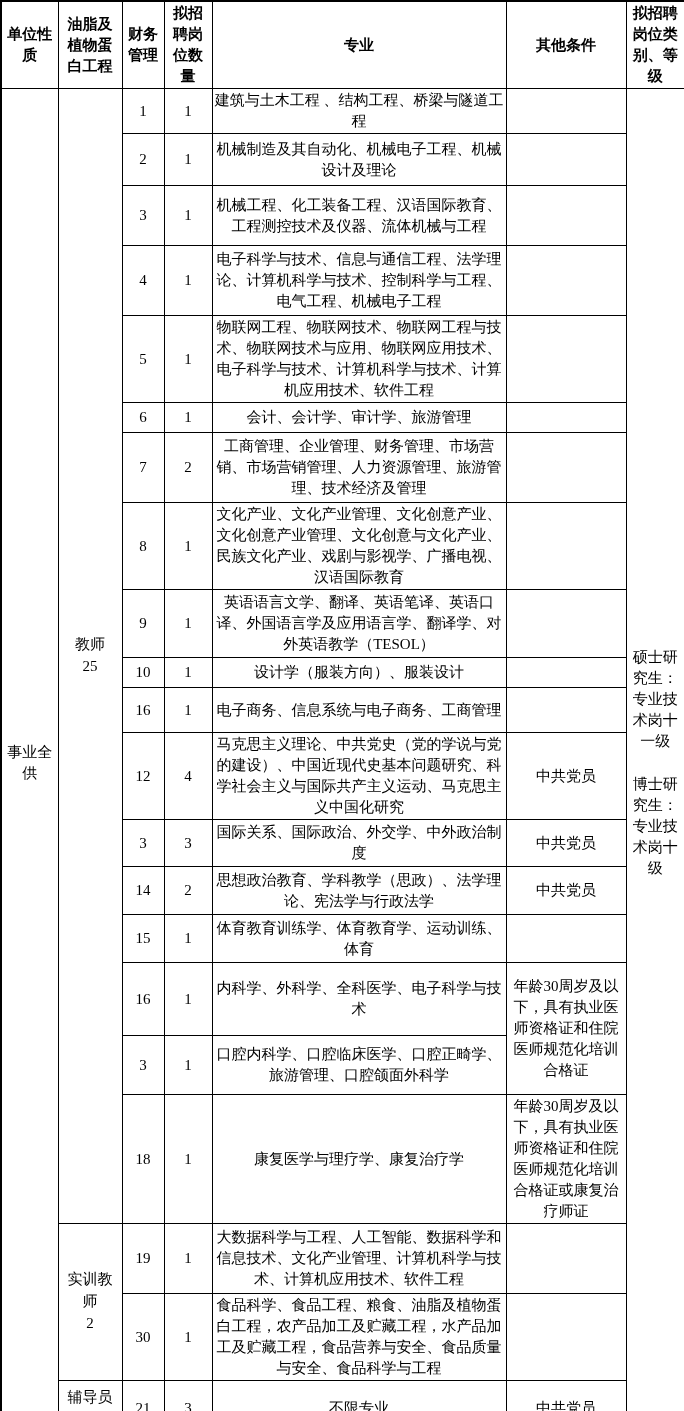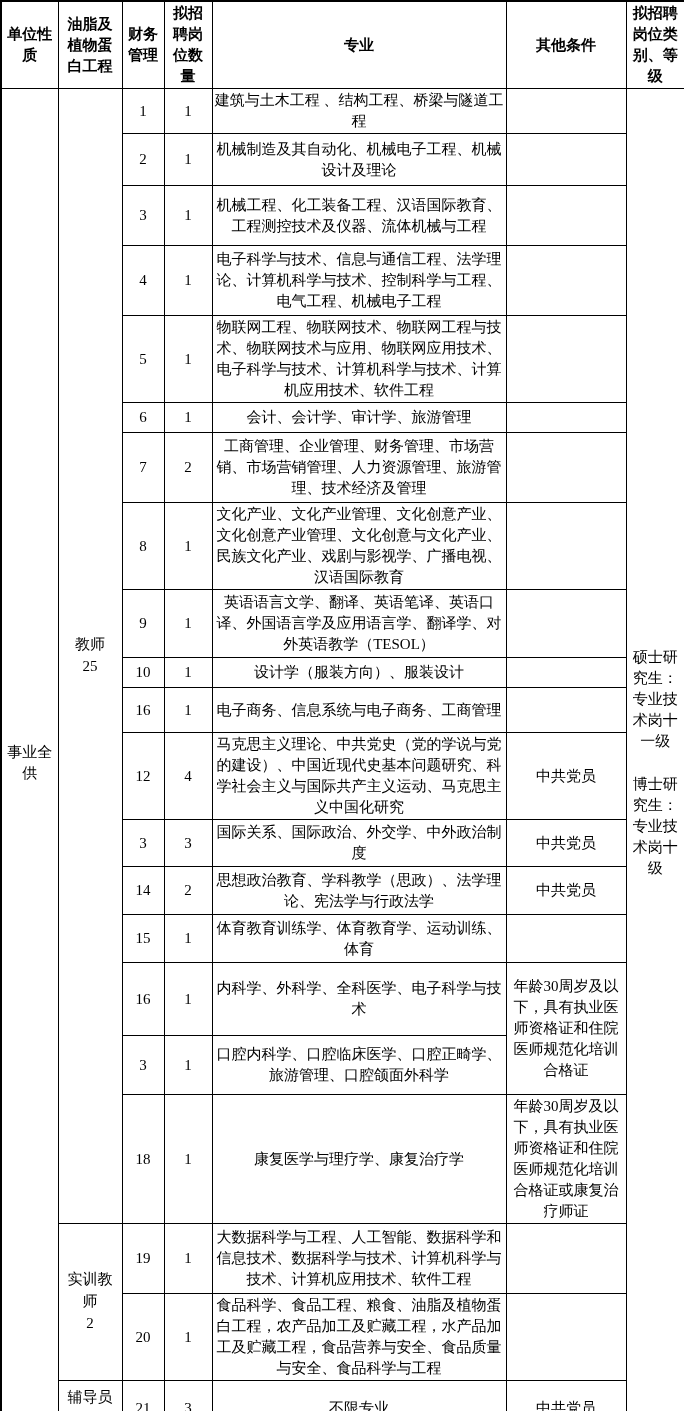--- a/index.html
+++ b/index.html
@@ -181,25 +181,25 @@
       <td>康复医学与理疗学、康复治疗学</td>
       <td>年龄30周岁及以下，具有执业医师资格证和住院医师规范化培训合格证或康复治疗师证</td>
     </tr>
     <tr style="height:70px">
       <td rowspan="2" class="group-cell">
         <div>实训教师</div>
         <div>2</div>
       </td>
       <td>19</td>
       <td>1</td>
-      <td>大数据科学与工程、人工智能、数据科学和信息技术、数据科学与技术、计算机科学与技术、计算机应用技术、软件工程</td>
+      <td>大数据科学与工程、人工智能、数据科学和信息技术、文化产业管理、计算机科学与技术、计算机应用技术、软件工程</td>
       <td></td>
     </tr>
     <tr style="height:87px">
-      <td>20</td>
+      <td>30</td>
       <td>1</td>
       <td>食品科学、食品工程、粮食、油脂及植物蛋白工程，农产品加工及贮藏工程，水产品加工及贮藏工程，食品营养与安全、食品质量与安全、食品科学与工程</td>
       <td></td>
     </tr>
     <tr style="height:57px">
       <td class="group-cell">
         <div>辅导员</div>
         <div>3</div>
       </td>
       <td>21</td>

